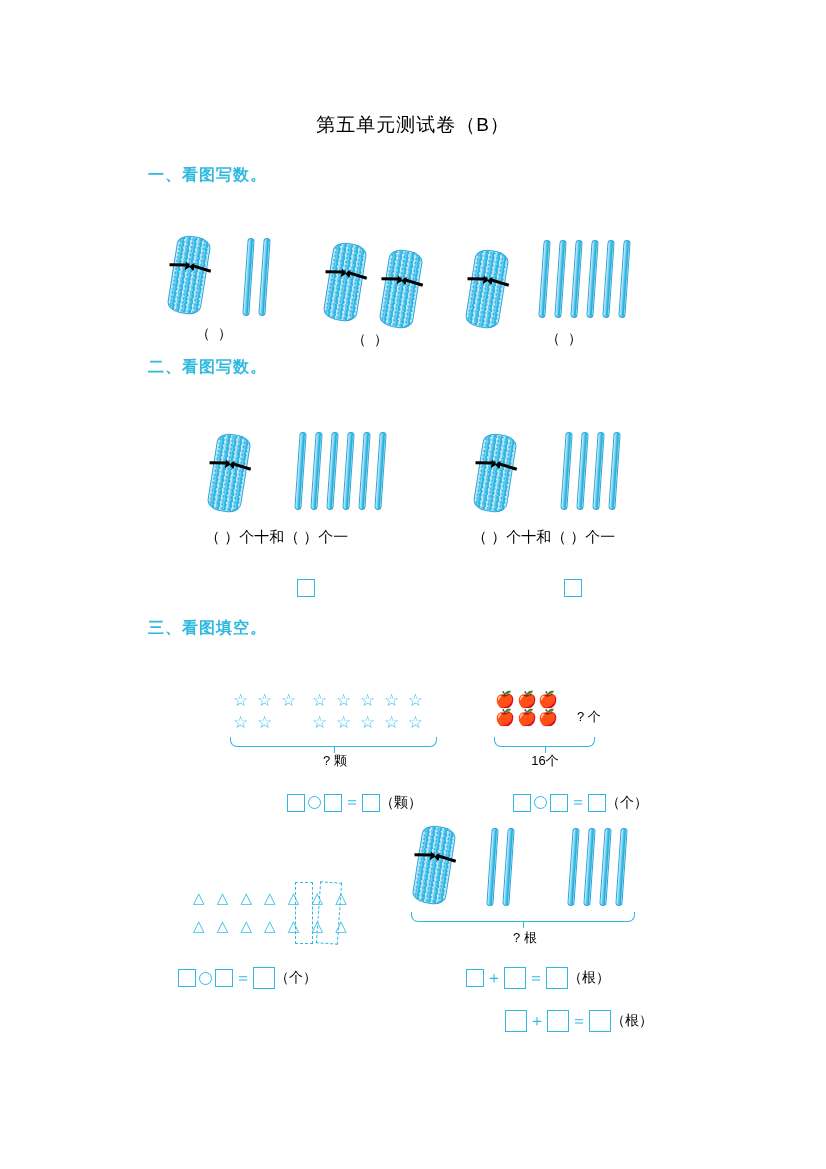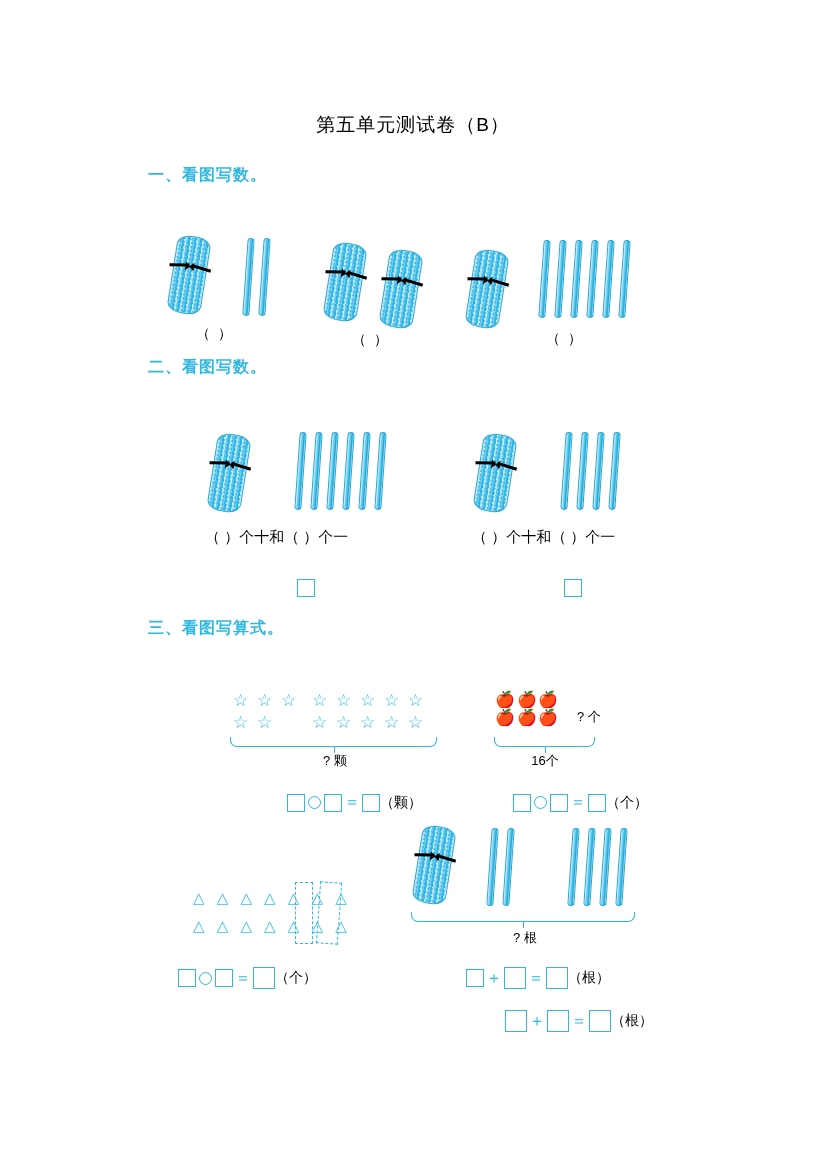--- a/index.html
+++ b/index.html
@@ -304,21 +304,21 @@
     <div class="stick tilt-s"></div>
     <div class="stick tilt-s"></div>
     <div class="stick tilt-s"></div>
     <div class="stick tilt-s"></div>
   </div>
   <div class="blk" style="top:528px; left:472px; font-size:15px;">（        ）个十和（        ）个一</div>
   <div class="blk" style="top:578px; left:564px;">
     <span class="sqbox"></span>
   </div>
 
-  <div class="section-head" id="sec3">三、看图写算式。</div>
+  <div class="section-head" id="sec3">三、看图填空。</div>
 
   <div class="blk star" style="top:690px; left:233px;">☆ ☆ ☆</div>
   <div class="blk star" style="top:712px; left:233px;">☆ ☆</div>
   <div class="blk star" style="top:690px; left:312px;">☆ ☆ ☆ ☆ ☆</div>
   <div class="blk star" style="top:712px; left:312px;">☆ ☆ ☆ ☆ ☆</div>
   <div class="brace" style="top:737px; left:230px; width:205px;">
       <div class="nib"></div>
     </div>
   <div class="brace-label" style="top:752px; left:290px; width:90px;">? 颗</div>
   <div class="eqline" style="top:792px; left:287px;">

